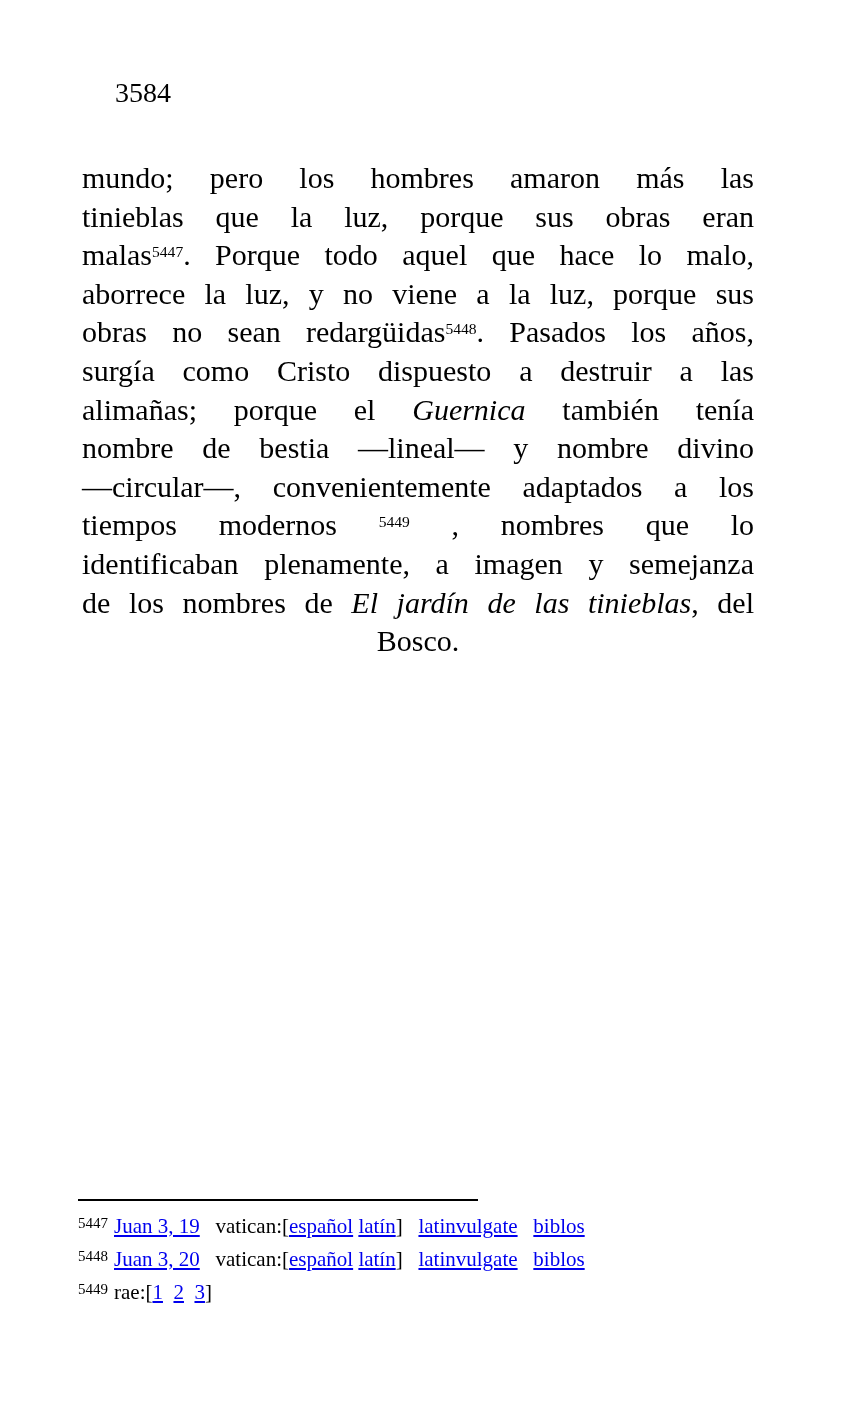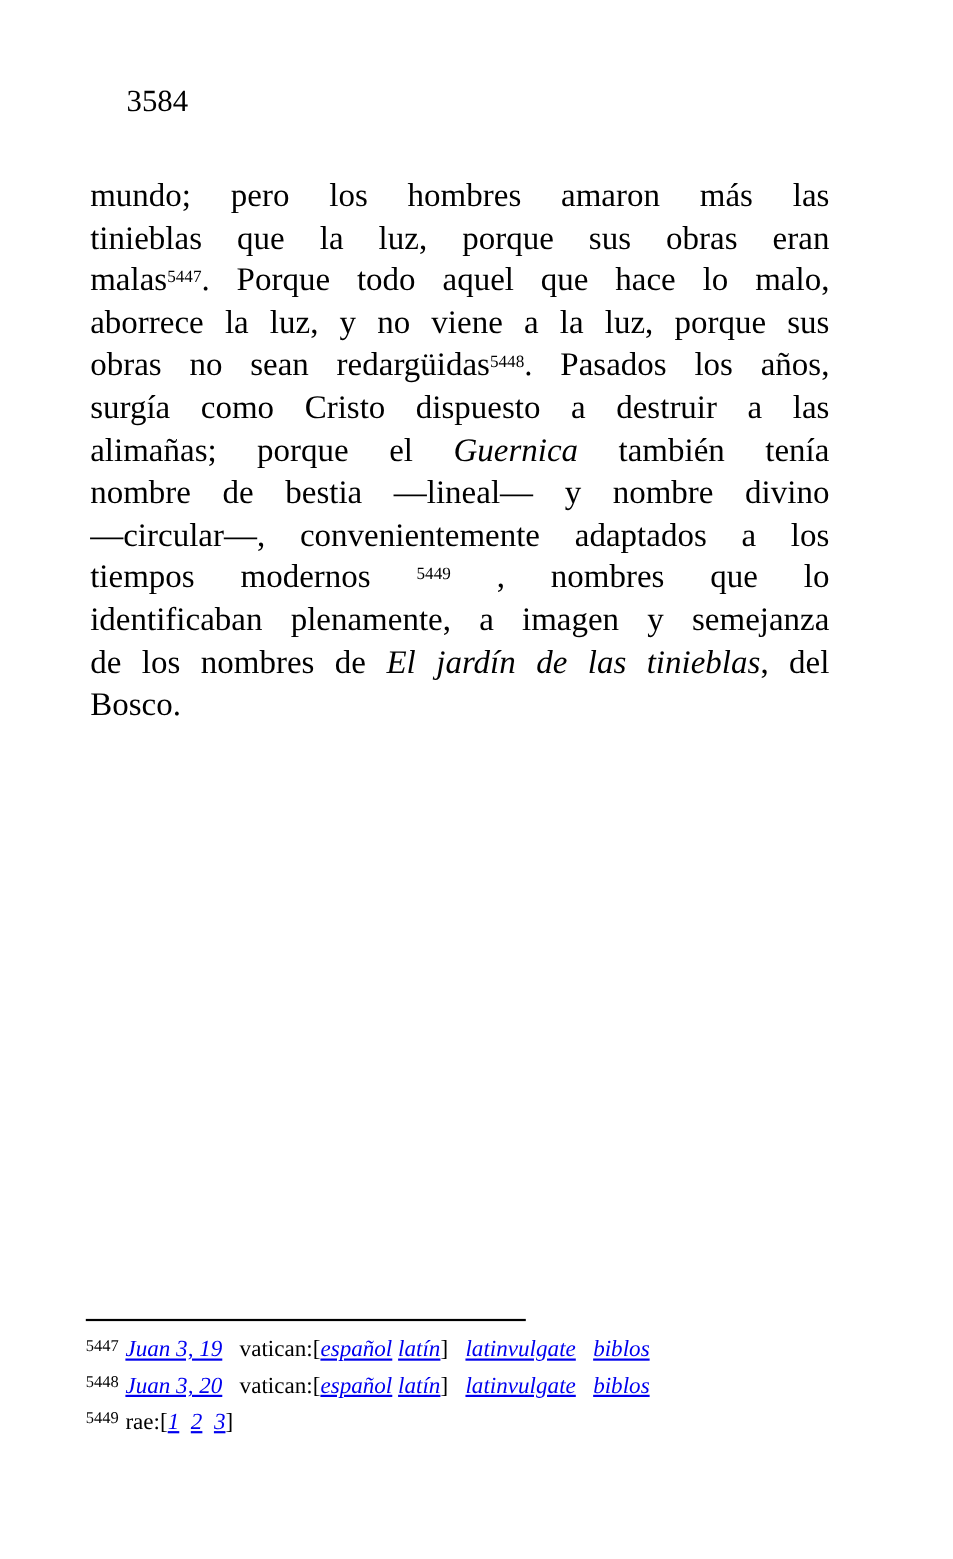--- a/index.html
+++ b/index.html
@@ -27,21 +27,21 @@
     line-height: 30px;
     margin-left: 36px;
   }
   .paragraph {
     position: absolute;
     left: 82px; top: 159px;
     width: 672px;
     font-size: 30px;
     line-height: 38.6px;
   }
-  .line { text-align: left; }
+  .line { text-align: center; }
   .line.just {
     text-align: justify;
     text-align-last: justify;
   }
   .fnref {
     font-size: 0.52em;
     line-height: 0;
     vertical-align: 0.5em;
   }
   .footnote-area {
@@ -62,21 +62,20 @@
   .fn-marker {
     font-size: 15px;
     line-height: 0;
     vertical-align: 0.35em;
     margin-right: 6px;
   }
   .fn-link {
     color: var(--link-color);
     text-decoration: underline;
     cursor: pointer;
-    font-style: italic;
   }
 </style>
 </head>
 <body>
 
 <div class="page">
   <div class="page-number">3584</div>
   <div class="paragraph">
       <div class="line just"><span>mundo; pero los hombres amaron más las</span></div>
       <div class="line just"><span>tinieblas que la luz, porque sus obras eran</span></div>

